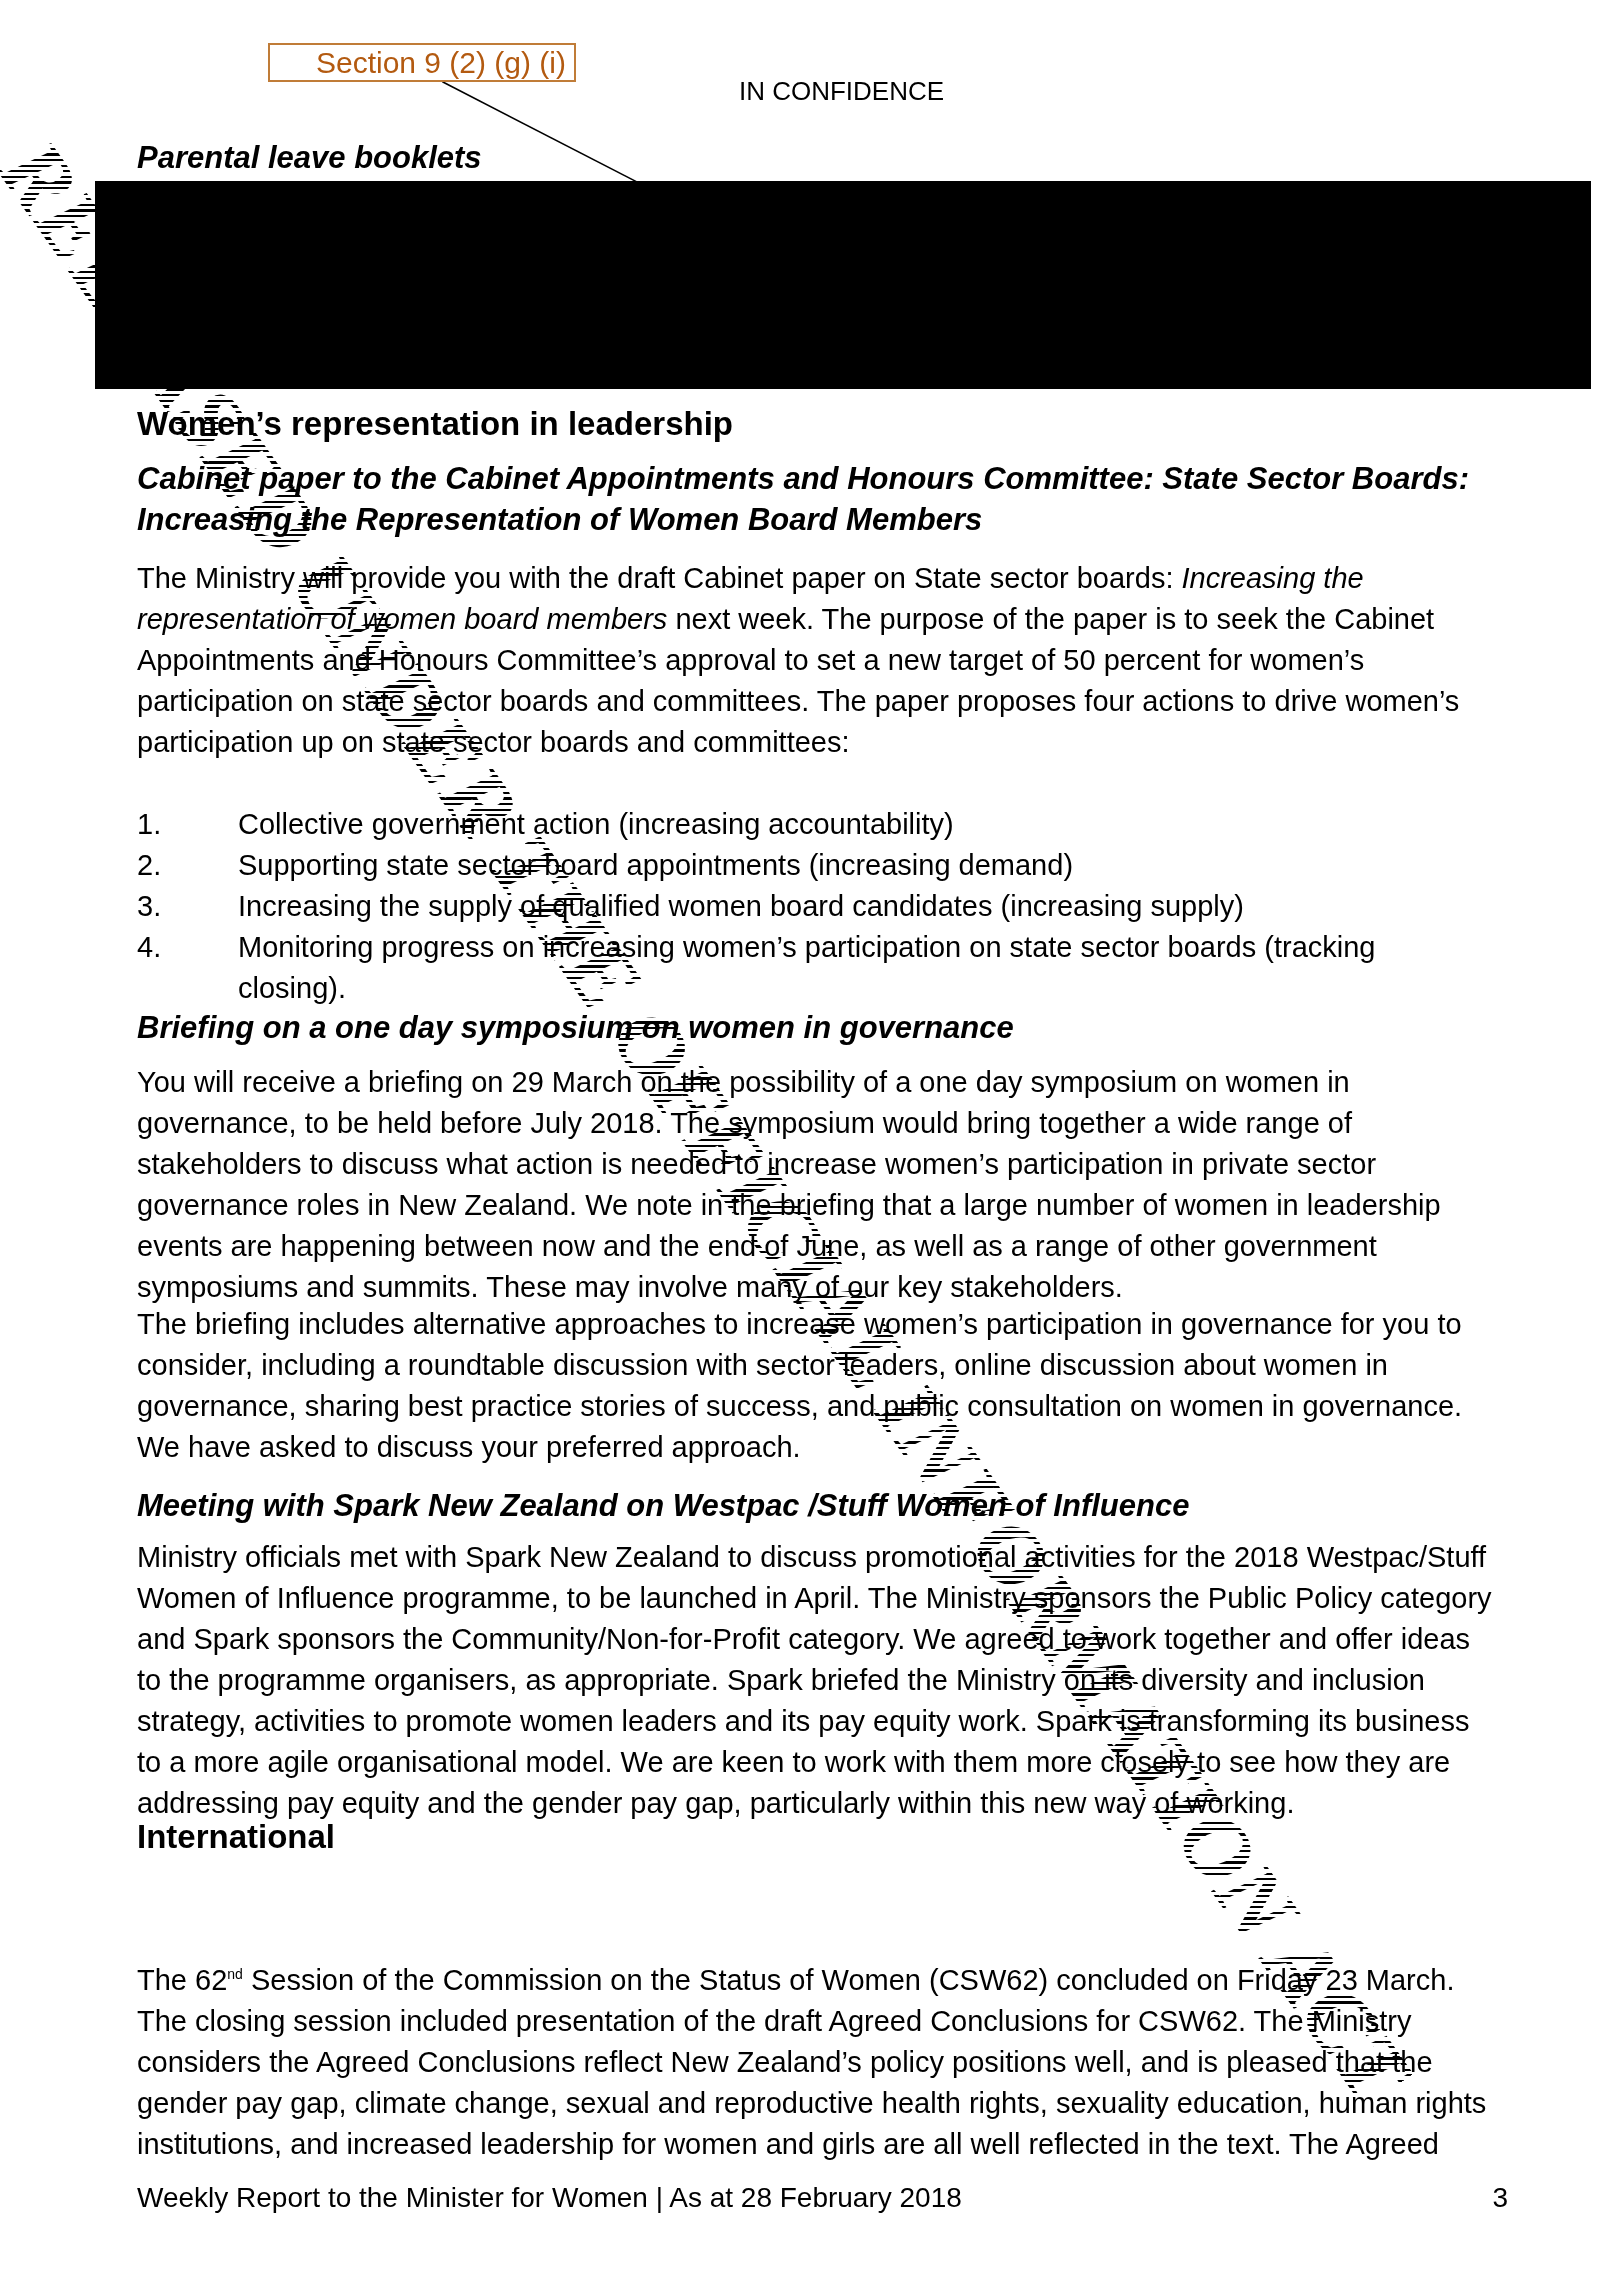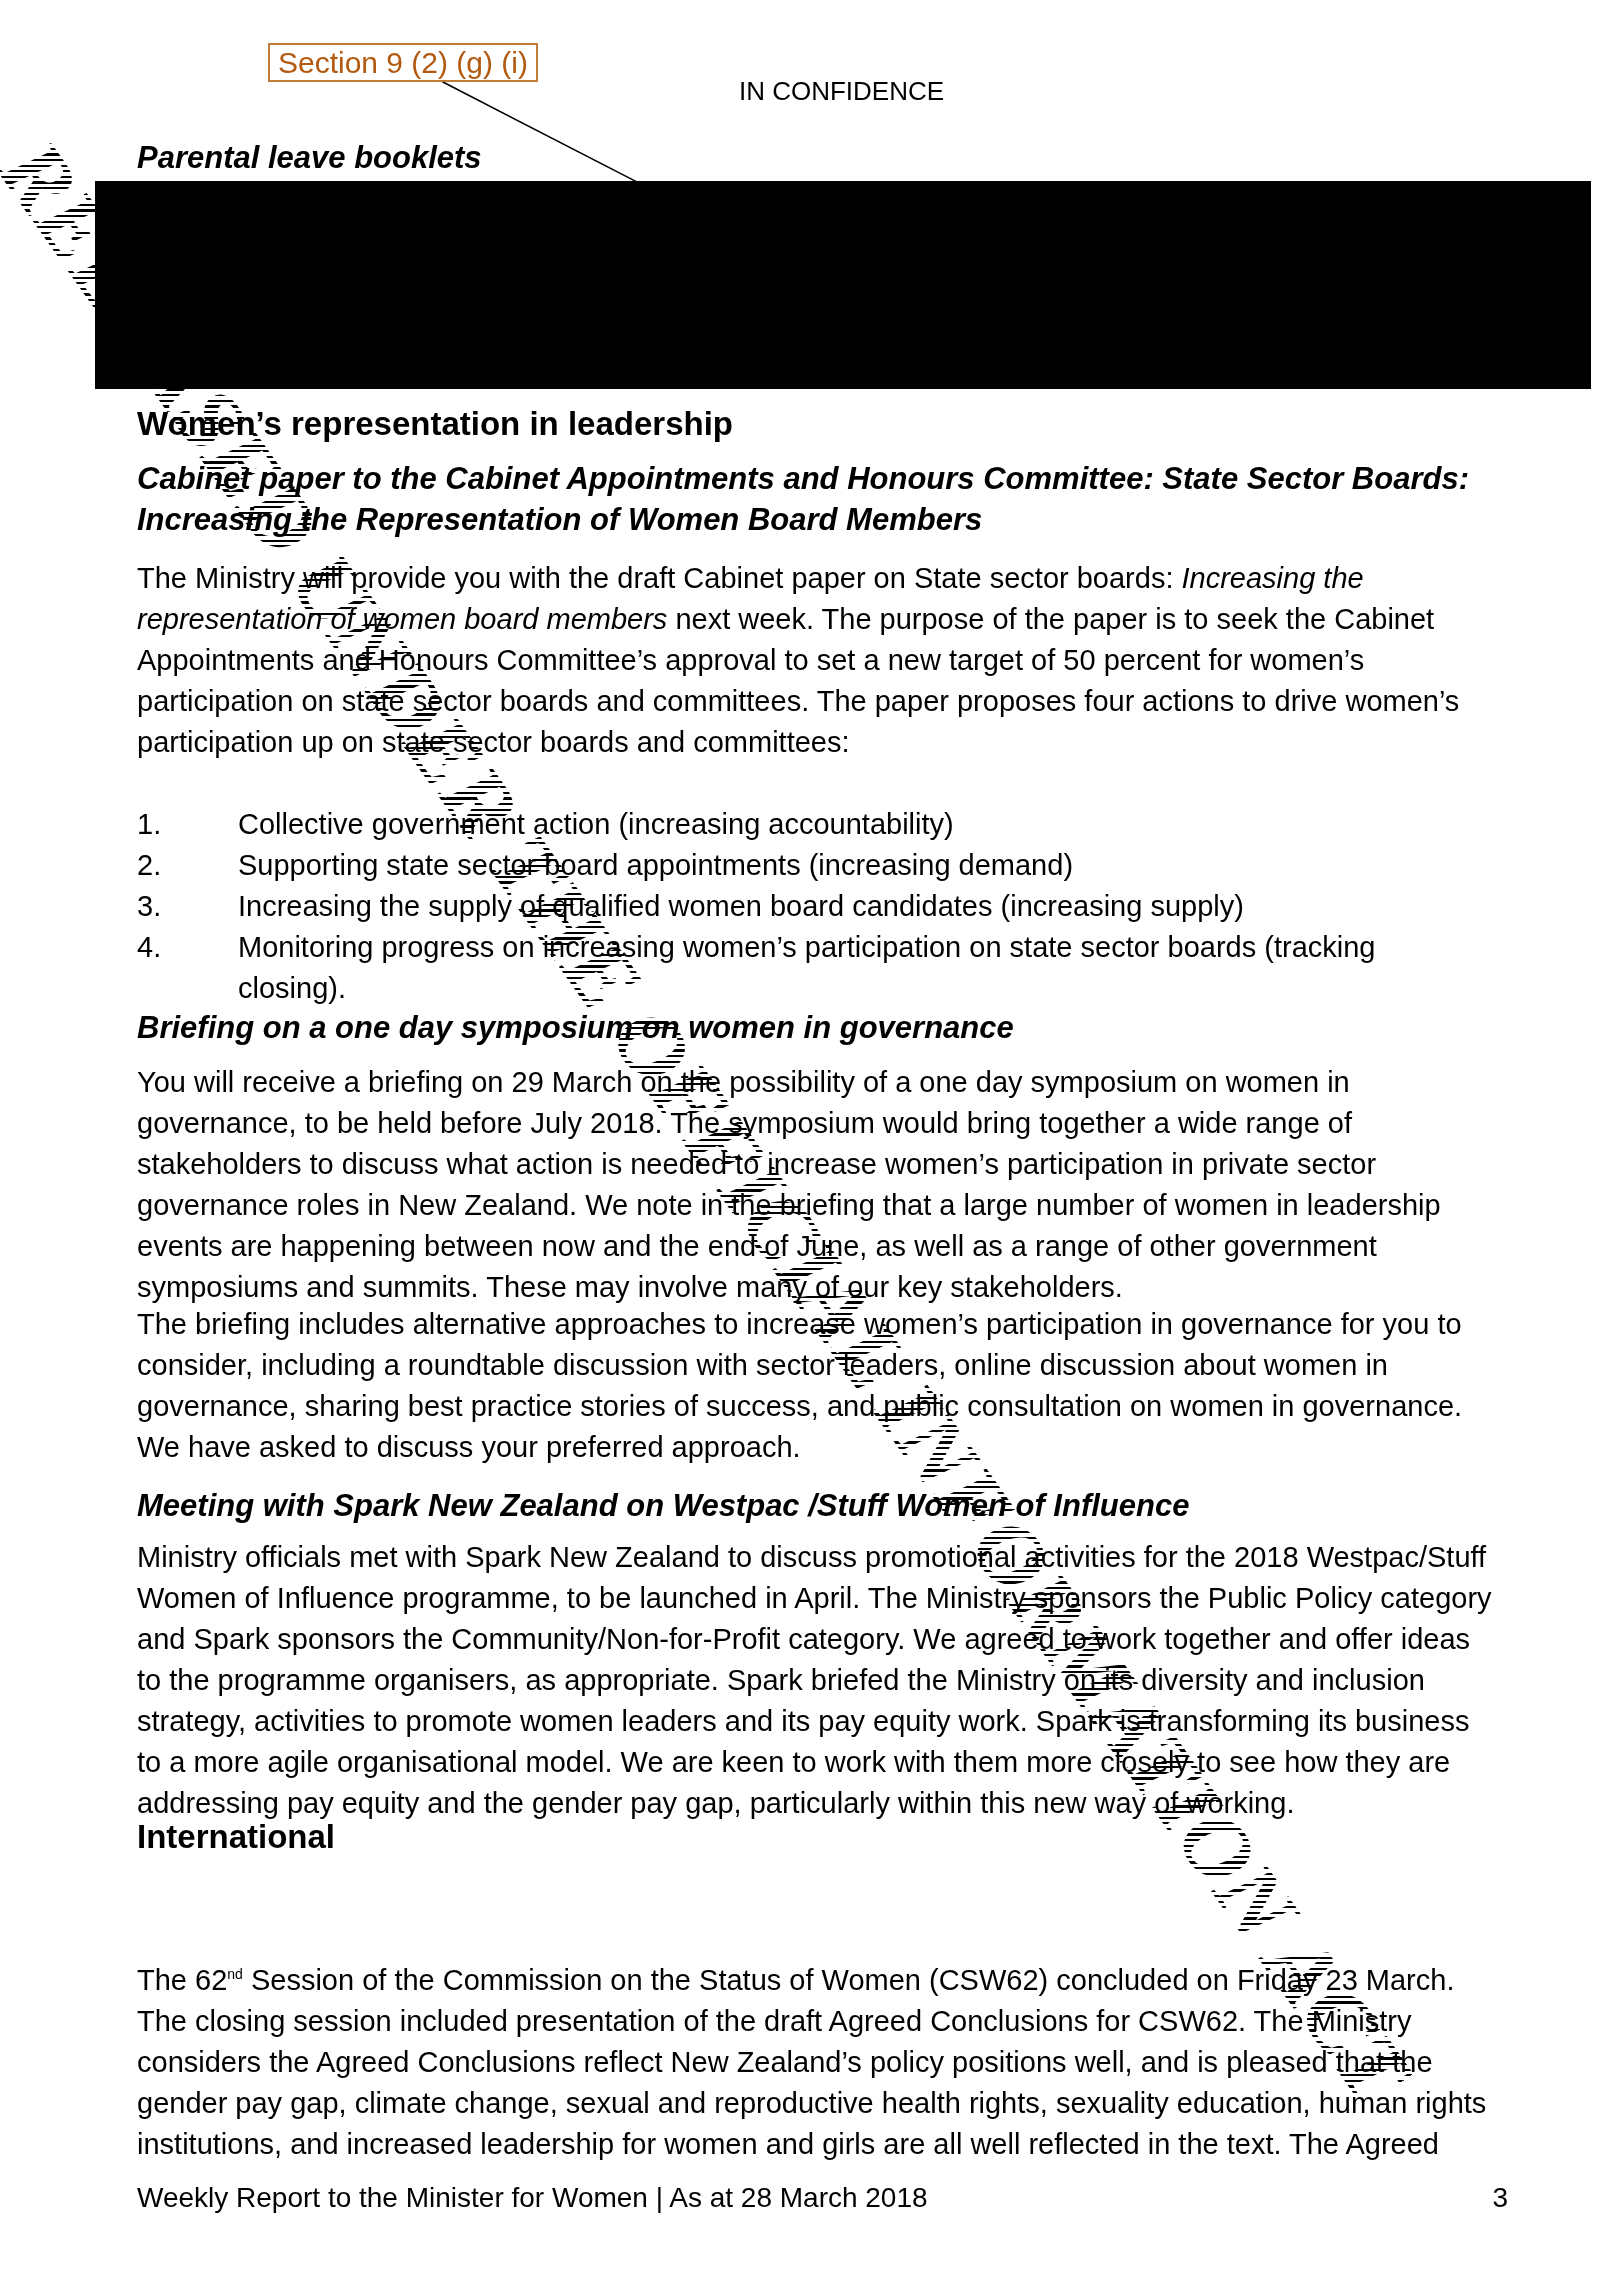--- a/index.html
+++ b/index.html
@@ -12,20 +12,21 @@
     overflow:hidden;
   }
   
   .section-code-box {
     position:absolute; left:268px; top:43px;
     width:266px; height:35px;
     border:2px solid #c07c38;
     display:flex; align-items:center; justify-content:center;
     background:#fff;
     z-index:9;
+    padding-left:38px;
   }
   .section-code-box span {
     color:#b35a10;
     font-size:30px;
     white-space:nowrap;
   }
   .classification {
     position:absolute; left:137px; top:76px; width:1409px;
     text-align:center;
     font-size:26px;
@@ -172,18 +173,18 @@
 
   <div class="block" style="top:1960px;">
     <div class="line"><span>The 62</span><span class="sup">nd</span><span> Session of the Commission on the Status of Women (CSW62) concluded on Friday 23 March.</span></div>
     <div class="line">The closing session included presentation of the draft Agreed Conclusions for CSW62. The Ministry</div>
     <div class="line">considers the Agreed Conclusions reflect New Zealand’s policy positions well, and is pleased that the</div>
     <div class="line">gender pay gap, climate change, sexual and reproductive health rights, sexuality education, human rights</div>
     <div class="line">institutions, and increased leadership for women and girls are all well reflected in the text. The Agreed</div>
   </div>
 
   <div class="footer">
-    <span>Weekly Report to the Minister for Women | As at 28 March 2018</span>
+    <span>Weekly Report to the Minister for Women | As at 28 February 2018</span>
     <span>3</span>
   </div>
 
 </div>
 
 
 </body></html>

